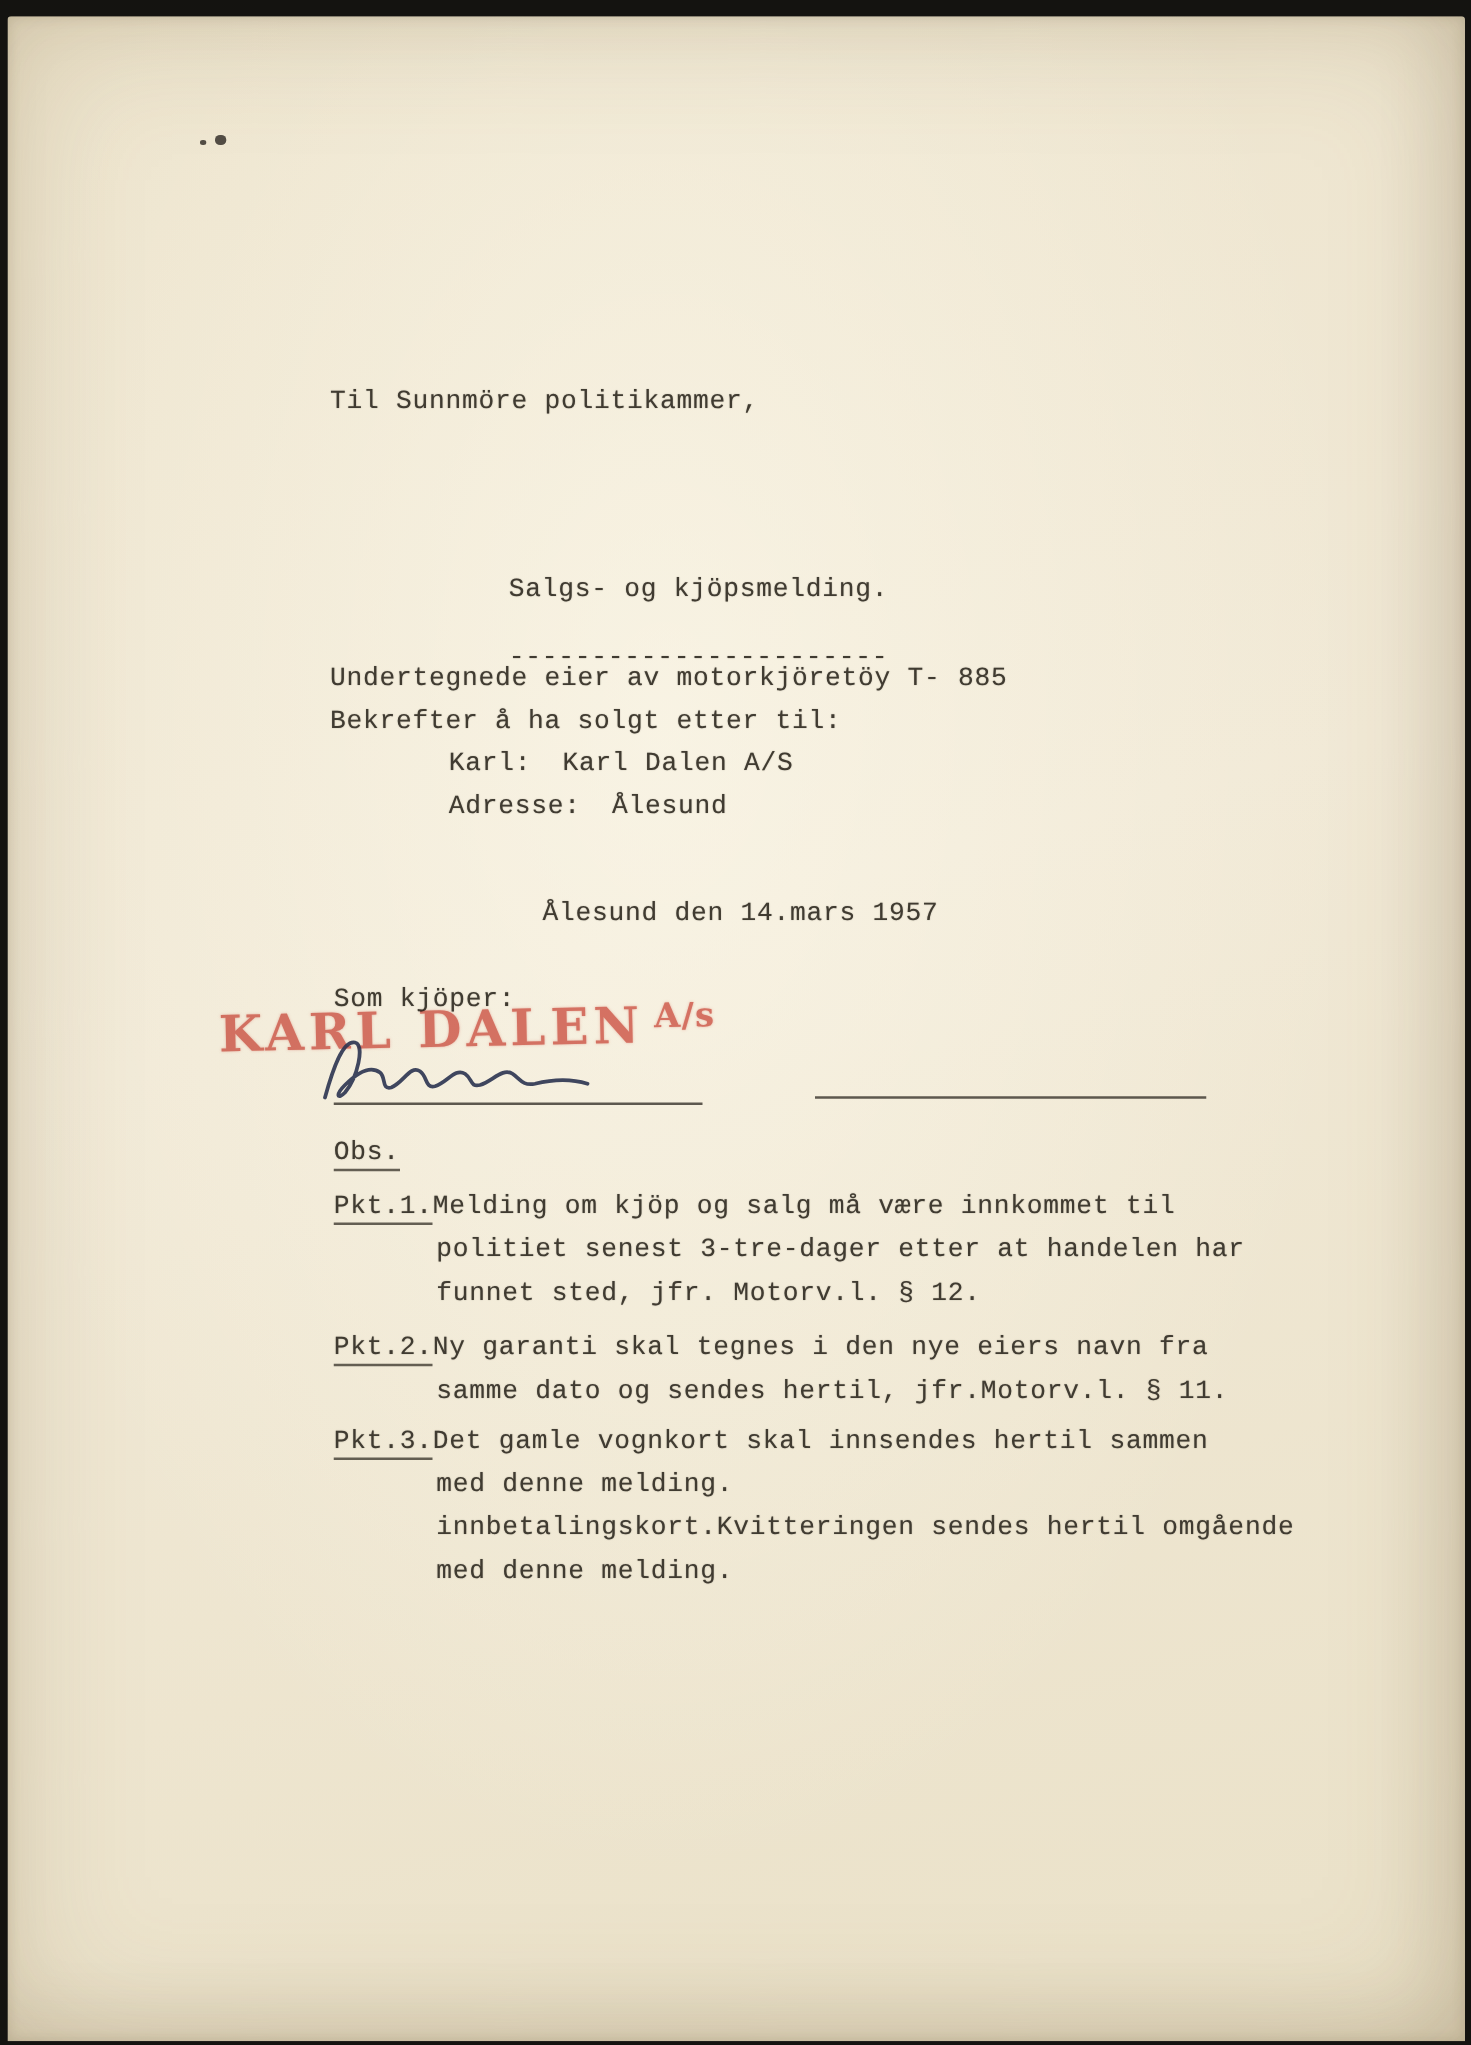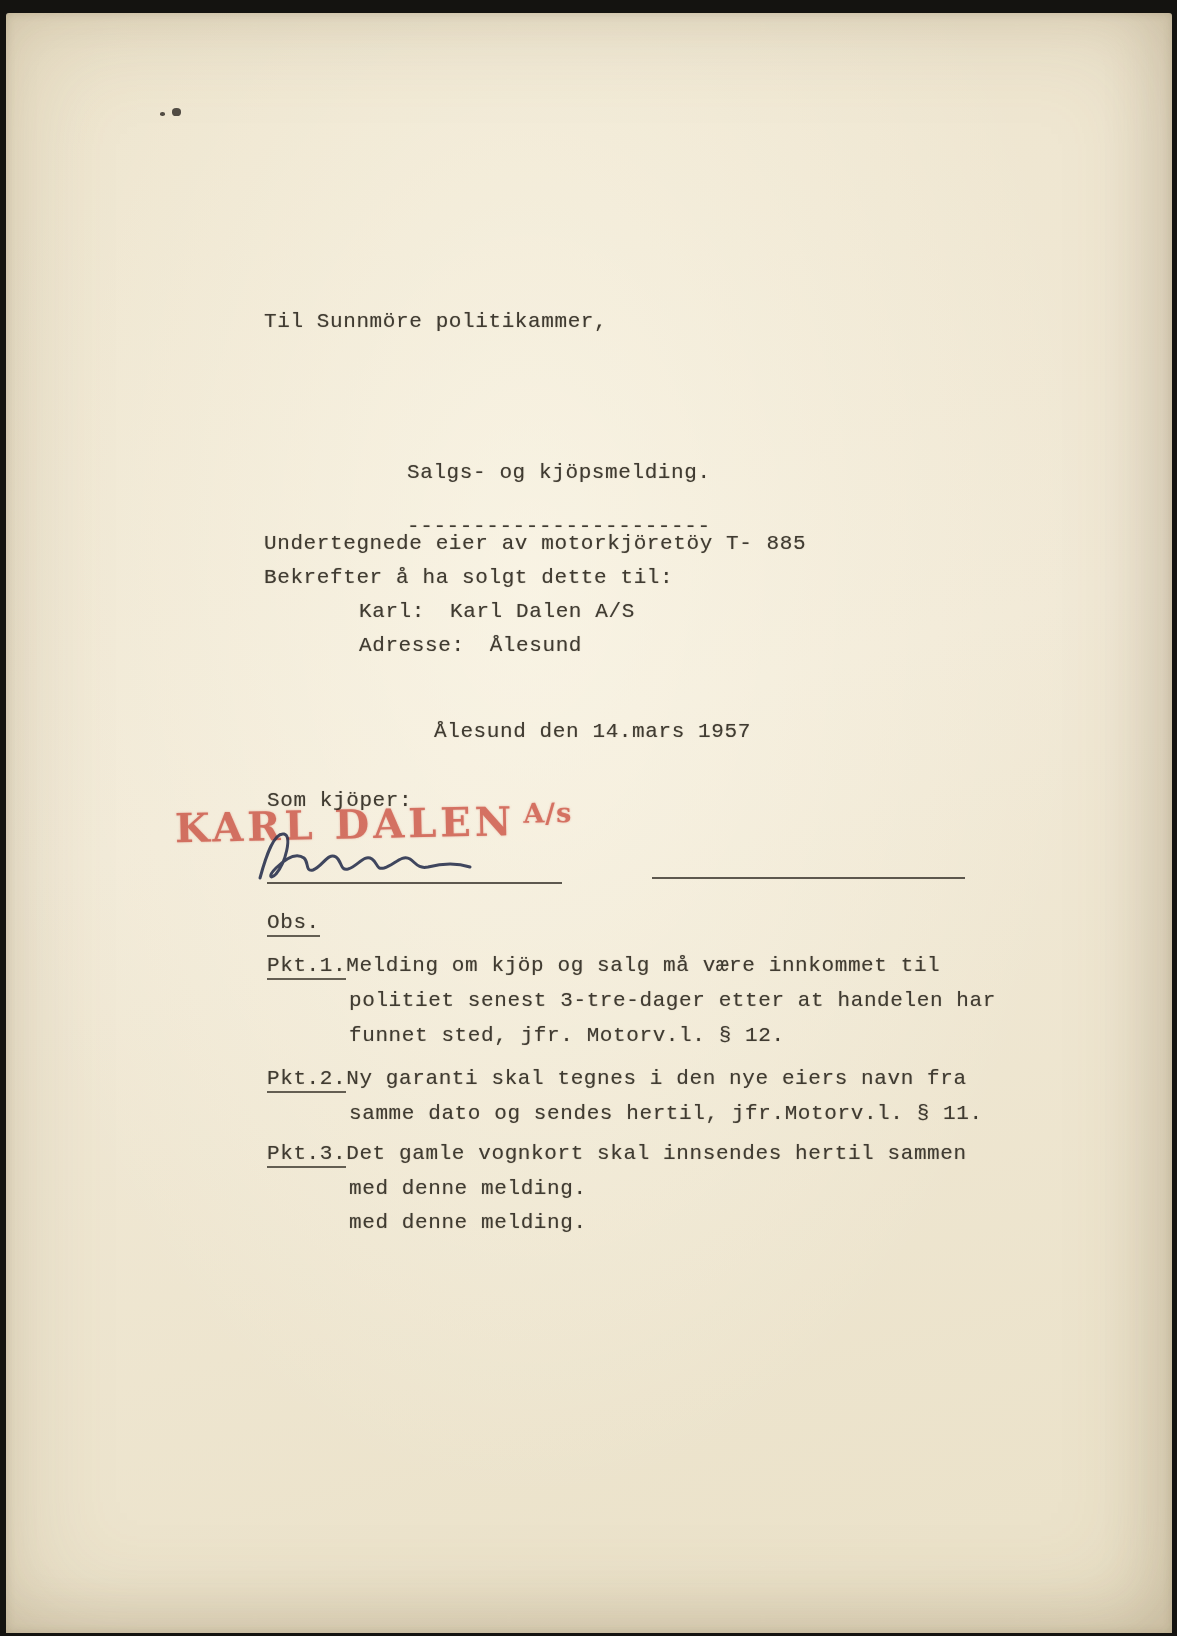--- a/index.html
+++ b/index.html
@@ -97,21 +97,21 @@
       <div class="tline">Til Sunnmöre politikammer,</div>
     </div>
 
     <div class="typed block-title">
       <div class="tline">Salgs- og kjöpsmelding.</div>
       <div class="tline dashes">-----------------------</div>
     </div>
 
     <div class="typed block-intro">
       <div class="tline"><span>Undertegnede eier av motorkjöretöy T-</span><span class="val-reg">885</span></div>
-      <div class="tline">Bekrefter å ha solgt dette til:</div>
+      <div class="tline">Bekrefter å ha solgt etter til:</div>
       <div class="tline indent"><span>Karl:</span><span class="val-gap">Karl Dalen A/S</span></div>
       <div class="tline indent"><span>Adresse:</span><span class="val-gap">Ålesund</span></div>
     </div>
 
     <div class="typed block-dateline">Ålesund den 14.mars 1957</div>
 
     <div class="typed buyer-label">Som kjöper:</div>
 
 
     <div class="stamp"><span class="stamp-main">KARL DALEN</span><span class="stamp-suffix">A/s</span></div>
@@ -135,17 +135,18 @@
       <div class="tline"><span class="u">Pkt.2.</span><span>Ny garanti skal tegnes i den nye eiers navn fra</span></div>
       <div class="tline cont">samme dato og sendes hertil, jfr.Motorv.l. § 11.</div>
     </div>
 
     <div class="typed point p3">
       <div class="tline"><span class="u">Pkt.3.</span><span>Det gamle vognkort skal innsendes hertil sammen</span></div>
       <div class="tline cont">med denne melding.</div>
     </div>
 
     <div class="typed point p4">
+      <div class="tline cont">innbetalingskort.Kvitteringen sendes hertil omgående</div>
       <div class="tline cont">med denne melding.</div>
     </div>
 
   </div>
 </div>
 
 </body></html>

